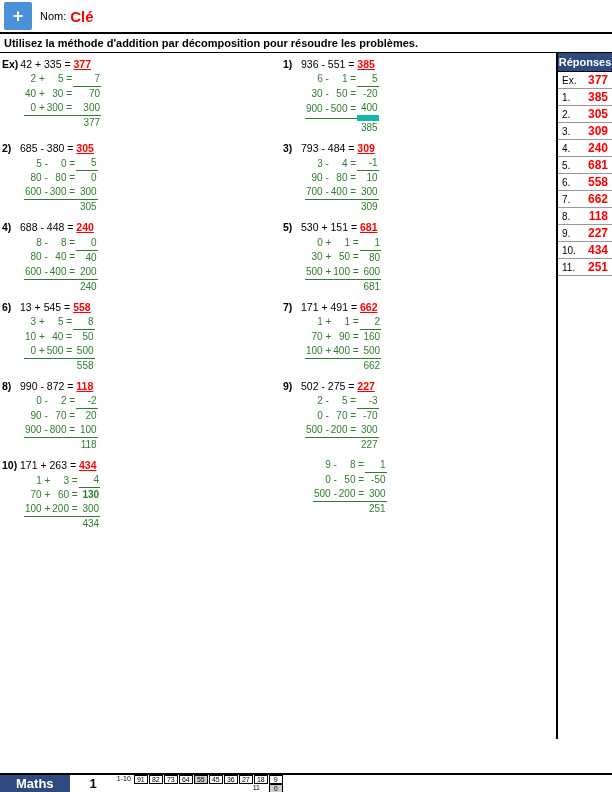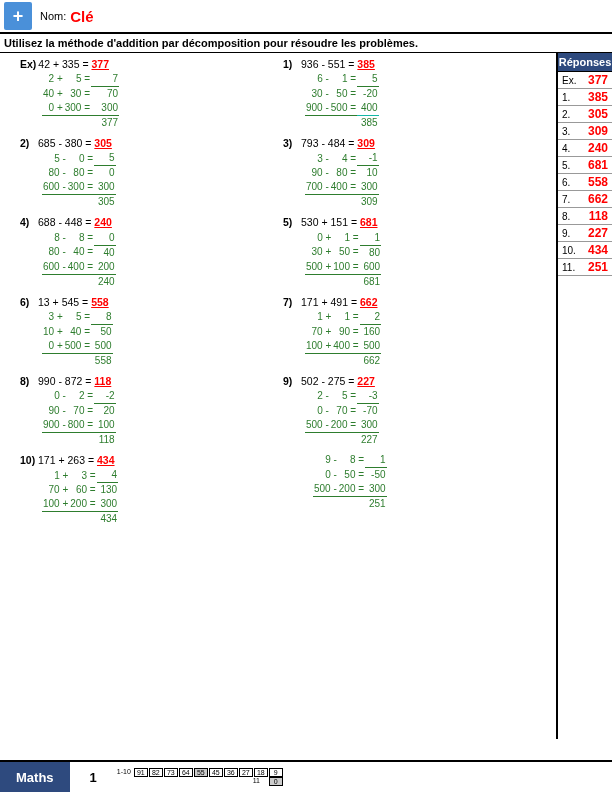--- a/index.html
+++ b/index.html
@@ -60,21 +60,21 @@
 
     
     .main-area {
       display: flex;
       height: calc(792px - 58px - 28px - 20px);
     }
 
     
     .content {
       flex: 1;
-      padding: 4px 20px;
+      padding: 4px 2px;
       font-size: 10.5px;
     }
 
     
     .answers-panel {
       width: 56px;
       border-left: 2px solid black;
       display: flex;
       flex-direction: column;
     }
@@ -106,21 +106,21 @@
       font-size: 12px;
       color: red;
     }
 
     
     .footer {
       position: absolute;
       bottom: 0;
       left: 0;
       right: 0;
-      height: 32px;
+      height: 19px;
       display: flex;
       align-items: center;
       border-top: 2px solid black;
     }
     .footer-maths {
       background: #2e4a7e;
       color: white;
       font-size: 13px;
       font-weight: bold;
       padding: 2px 16px;
@@ -259,21 +259,21 @@
                 <td style="color:#2e7d2e;border-bottom:1px solid #2e7d2e;">&nbsp;5</td>
               </tr>
           <tr>
                 <td>30 -</td>
                 <td>50 =</td>
                 <td style="color:#2e7d2e;">&nbsp;-20</td>
               </tr>
           <tr class="underline-row">
                 <td>900 -</td>
                 <td>500 =</td>
-                <td style="color:#2e7d2e;border-bottom:1px solid #14b8a6;">&nbsp;400</td>
+                <td style="color:#2e7d2e;border-bottom:6px solid #14b8a6;">&nbsp;400</td>
               </tr>
           <tr>
                 <td></td>
                 <td></td>
                 <td style="color:#2e7d2e;">385</td>
               </tr>
         </tbody>
           </table>
       </div>
     </div>
@@ -539,21 +539,21 @@
         <table class="steps">
           <tbody>
               <tr>
                 <td>1 +</td>
                 <td>3 =</td>
                 <td style="color:#2e7d2e;border-bottom:1px solid #2e7d2e;">&nbsp;4</td>
               </tr>
           <tr>
                 <td>70 +</td>
                 <td>60 =</td>
-                <td style="color:#2e7d2e;">&nbsp;130</td>
+                <td style="color:#2e7d2e;font-weight:bold;">&nbsp;130</td>
               </tr>
           <tr class="underline-row">
                 <td>100 +</td>
                 <td>200 =</td>
                 <td style="color:#2e7d2e;border-bottom:1px solid #2e7d2e;">&nbsp;300</td>
               </tr>
           <tr>
                 <td></td>
                 <td></td>
                 <td style="color:#2e7d2e;">434</td>

